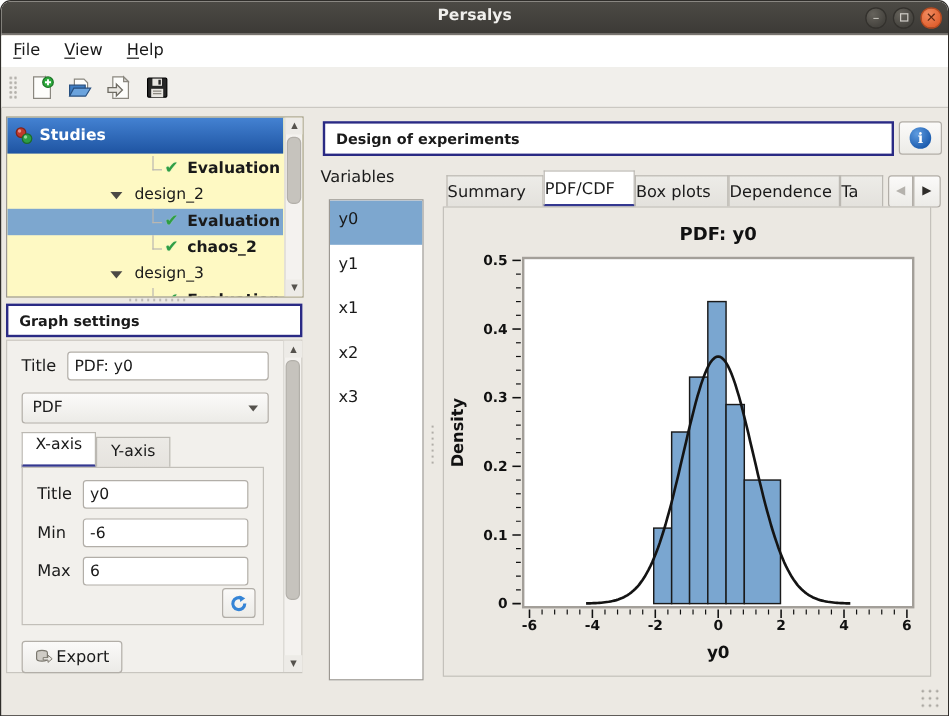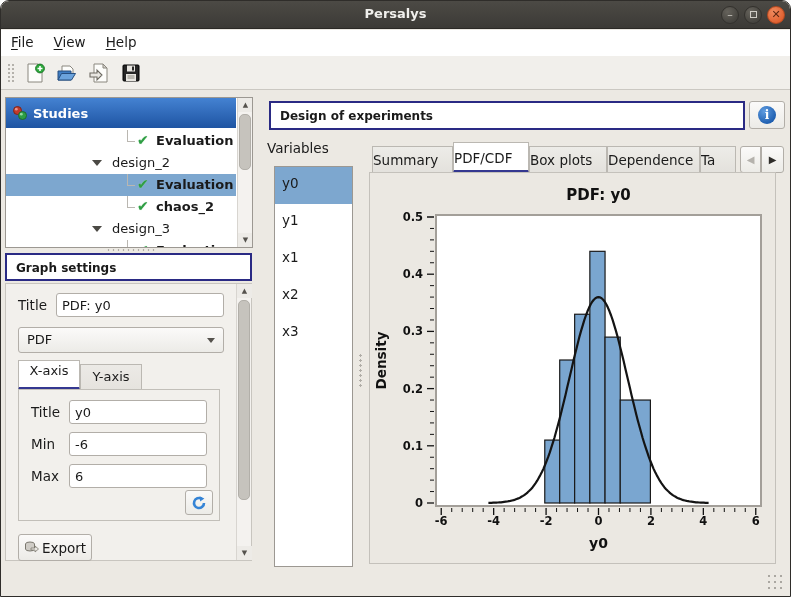--- a/index.html
+++ b/index.html
@@ -38,21 +38,21 @@
   .navy-box .cap { font-weight:bold; font-size:12px; padding:6px 9px; white-space:nowrap; overflow:hidden; }
   .txt-input { border:1px solid #b2aea8; border-radius:3px; background:#fff; height:24px;
                font-family:"DejaVu Sans",sans-serif; font-size:13px; padding:0 5px; color:#1a1a1a; }
   .raised { background:linear-gradient(#fbfaf9,#ecebe7); border:1px solid #b2aea8; border-radius:3px; }
   .scrollbar { position:absolute; width:15px; background:#f4f2ef; border-left:1px solid #d8d5d0; }
   .sb-btn { position:absolute; left:0; width:15px; height:14px; background:#edebe7; text-align:center;
             font-size:7px; color:#55524d; line-height:14px; }
   .sb-thumb { position:absolute; left:1px; width:12px; background:#c6c3bd; border-radius:5px; border:1px solid #b2afa9; }
 
   
-  #tree { position:absolute; left:4px; top:96px; width:248px; height:151px; background:#ffffff;
+  #tree { position:absolute; left:4px; top:96px; width:248px; height:151px; background:#fef9c3;
           border:1px solid #9c9892; overflow:hidden; }
   #tree-header { position:absolute; left:0; top:0; width:230px; height:30px;
       background:linear-gradient(#4482d2,#1e54a2); color:#fff; font-weight:bold;
       display:flex; align-items:center; padding-left:6px; gap:5px; }
   #tree-rows { position:absolute; left:0; top:32px; width:230px; height:117px; overflow:hidden; }
   .tree-row { position:absolute; left:0; width:230px; height:22px; display:flex; align-items:center; }
   .tree-row.sel { background:#7da7cf; }
   .tree-expander { position:absolute; width:0; height:0; border-left:5px solid transparent;
       border-right:5px solid transparent; border-top:6px solid #4b4944; top:8px; }
   .tree-connector { position:absolute; width:8px; height:12px; top:0;
@@ -65,21 +65,21 @@
   #gs-title { left:4px; top:252px; width:247px; height:28px; }
   #gs-panel { position:absolute; left:4px; top:282px; width:247px; height:278px;
               background:#f2f0ec; border:1px solid #c8c5bf; }
   .field-label { position:absolute; font-size:13.5px; }
   .axis-tab { position:absolute; text-align:center; font-size:13px; border:1px solid #bbb8b2; }
   .axis-tab.on { background:#fff; border-bottom:3px solid #343890; font-weight:normal; }
   .axis-tab.off { background:linear-gradient(#eceae6,#e2dfda); }
   #gs-frame { position:absolute; left:12px; top:105px; width:202px; height:132px;
               border:1px solid #c2bfb9; background:#f2f0ec; }
   .icon-btn { position:absolute; display:flex; align-items:center; justify-content:center; }
-  #export-btn { position:absolute; left:12px; top:250px; width:74px; height:27px;
+  #export-btn { position:absolute; left:12px; top:250px; width:84px; height:27px;
                 display:flex; align-items:center; justify-content:center; gap:3px;
                 font-size:13.5px; }
 
   
   #doe-box { left:268px; top:100px; width:476px; height:29px; }
   #info-btn { left:748px; top:100px; width:36px; height:28px; }
   #vars-label { position:absolute; left:266px; top:139px; font-size:13.5px; }
   #vars-list { position:absolute; left:273px; top:165px; width:79px; height:401px;
                background:#fff; border:1px solid #9c9892; overflow:hidden; }
   .var-item { height:37px; padding:8px 0 0 7px; font-size:13.5px; }

